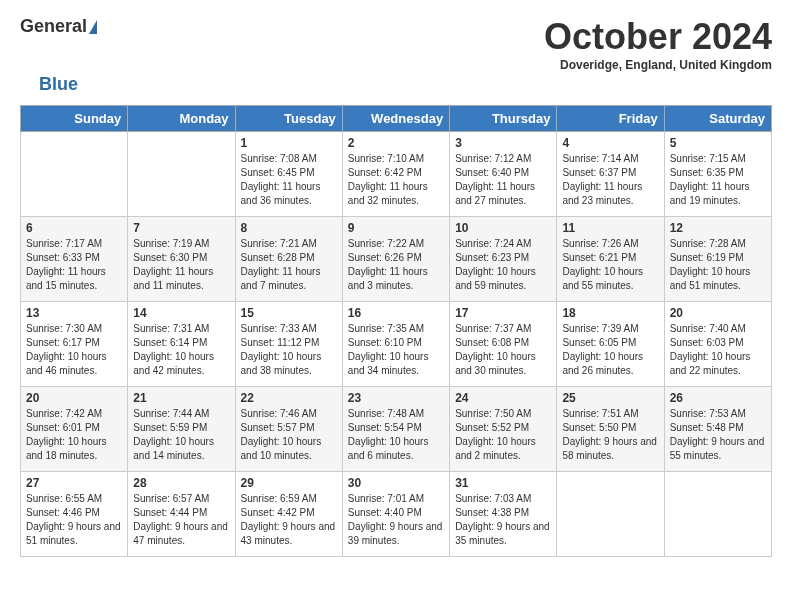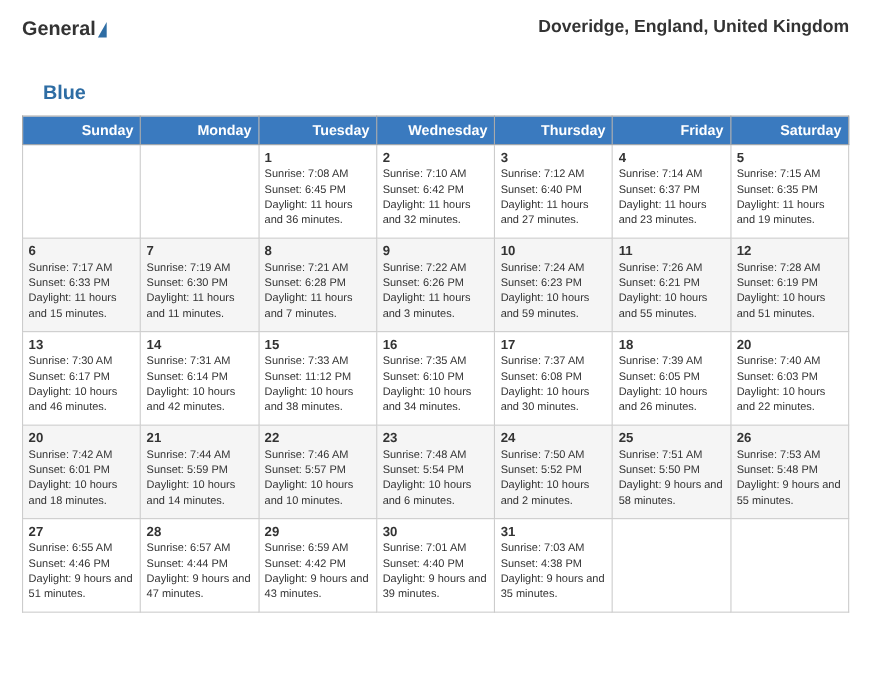--- a/index.html
+++ b/index.html
@@ -47,21 +47,21 @@
     }
     .title-area {
       text-align: right;
     }
     .month-title {
       font-size: 36px;
       font-weight: bold;
       color: #333;
     }
     .location-title {
-      font-size: 16px;
+      font-size: 12px;
       color: #333;
       font-weight: bold;
     }
     .calendar {
       width: 100%;
       border-collapse: collapse;
       table-layout: fixed;
     }
     .calendar th {
       background-color: #3a7abf;
@@ -105,20 +105,21 @@
 
 <div class="header-area">
   <div class="logo">
     <div class="logo-top-line">
       <span class="logo-general">General</span>
       <span class="logo-icon"></span>
     </div>
     <span class="logo-blue">Blue</span>
   </div>
   <div class="title-area">
+    <div class="month-title">October 2024</div>
     <div class="location-title">Doveridge, England, United Kingdom</div>
   </div>
 </div>
 
 <table class="calendar">
   <thead>
     <tr>
     <th>Sunday</th>
         <th>Monday</th>
         <th>Tuesday</th>

